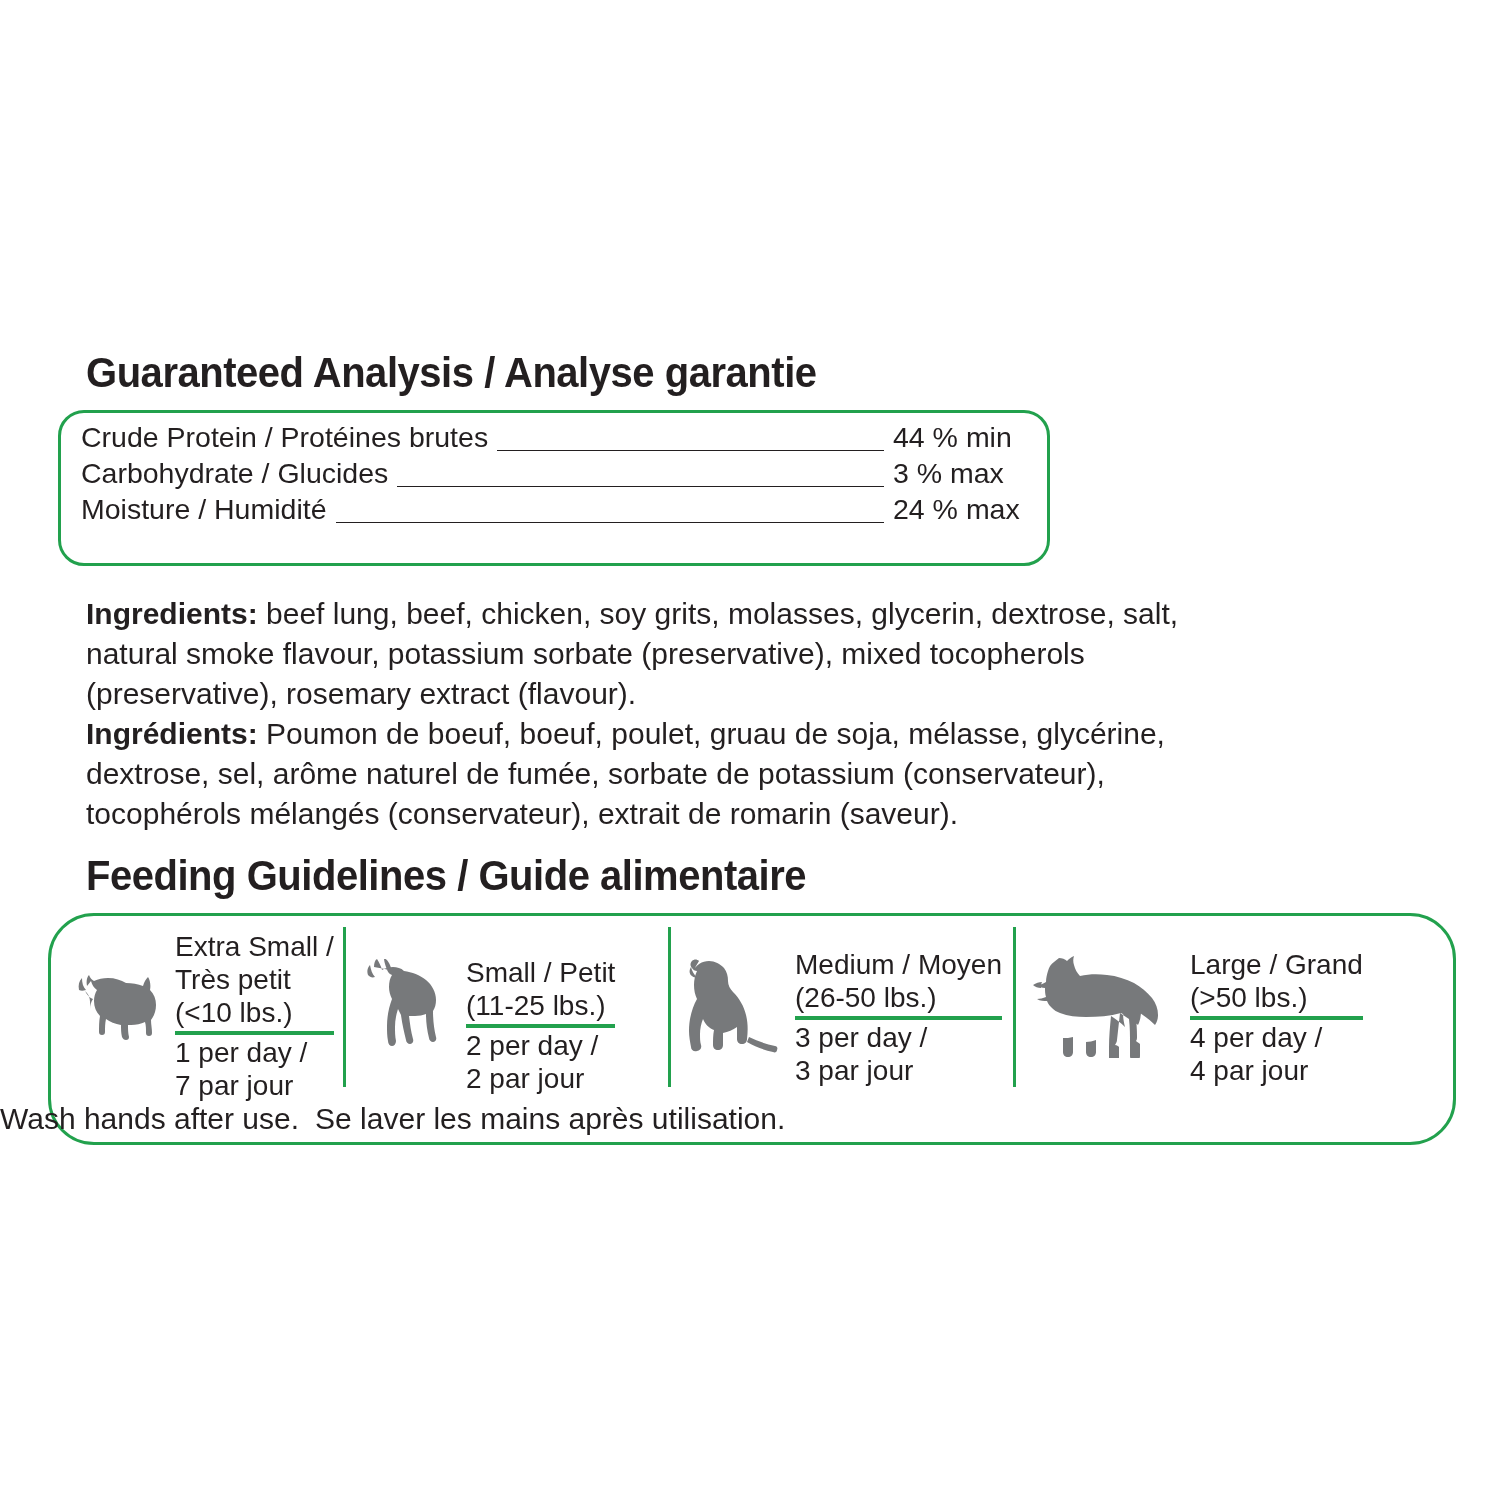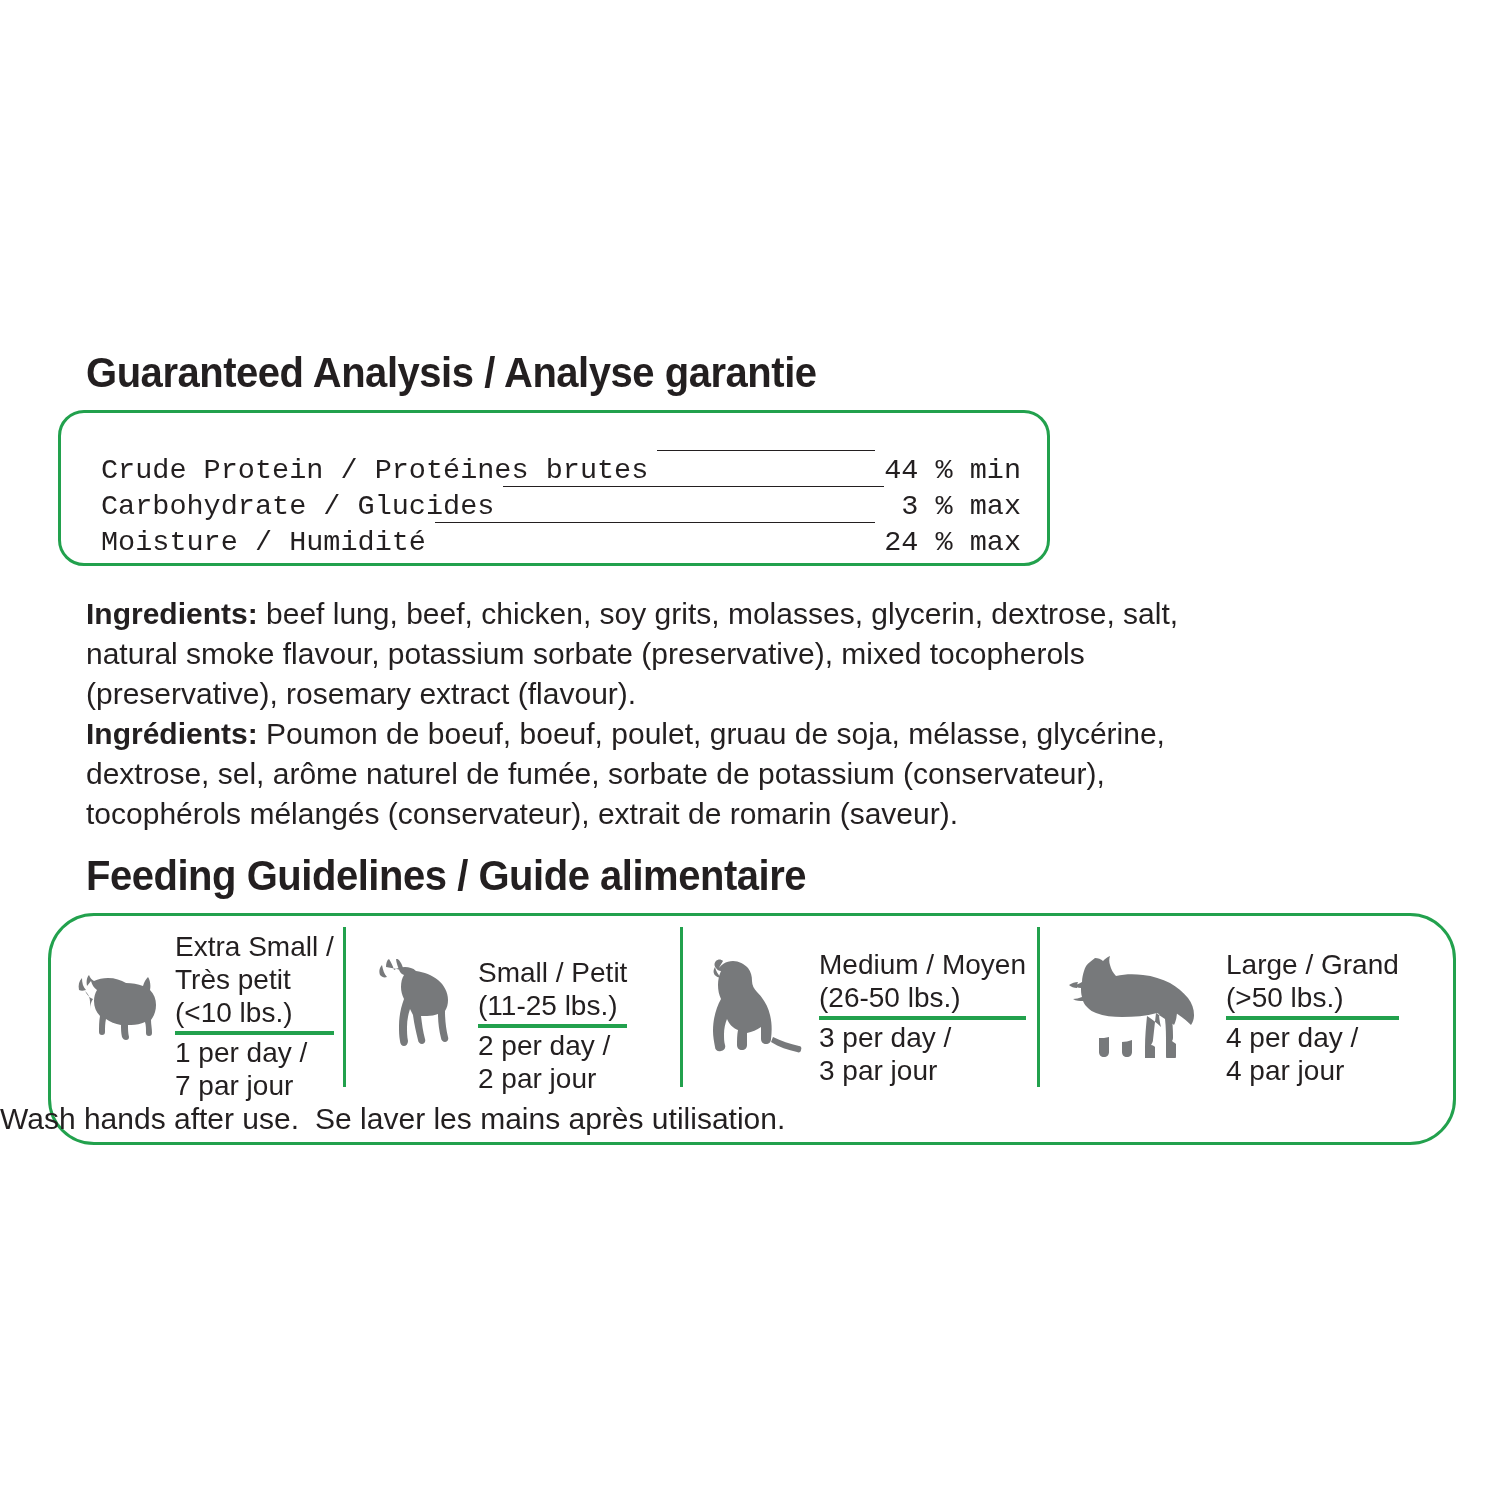--- a/index.html
+++ b/index.html
@@ -47,24 +47,23 @@
     top: 410px;
     width: 992px;
     height: 156px;
     border: 3px solid #22a14d;
     border-radius: 26px;
     box-sizing: border-box;
     background: #ffffff;
   }
   .ga-rows {
     position: absolute;
-    left: 40px;
+    left: 20px;
     top: 8px;
     right: 26px;
-    font-family: Liberation Mono, monospace;
   }
   .ga-row {
     display: flex;
     align-items: baseline;
     height: 36px;
     font-size: 28.5px;
     color: #231f20;
     white-space: nowrap;
   }
   .ga-label { flex: 0 0 auto; }
@@ -72,23 +71,21 @@
     flex: 1 1 auto;
     position: relative;
     height: 1px;
     margin: 0 9px 3px 9px;
     border-bottom: 1.6px solid #231f20;
     align-self: flex-end;
     margin-bottom: 6px;
   }
   .ga-value {
     flex: 0 0 auto;
-    text-align: right;
     min-width: 128px;
-    margin-top: 33px;
   }
 
   
   #ingredients-block {
     position: absolute;
     left: 86px;
     top: 594px;
     width: 1160px;
     font-size: 30px;
     line-height: 40px;
@@ -115,21 +112,20 @@
     background: #ffffff;
   }
   #feeding-cells {
     position: absolute;
     left: 0;
     top: 0;
     width: 100%;
     height: 172px;
     display: flex;
     align-items: flex-end;
-    gap: 12px;
   }
   .feed-cell {
     position: relative;
     display: flex;
     align-items: flex-start;
     height: 172px;
     box-sizing: border-box;
   }
   .feed-cell.c0 { flex: 0 0 295px; padding-left: 14px; }
   .feed-cell.c1 { flex: 0 0 325px; padding-left: 14px; }

